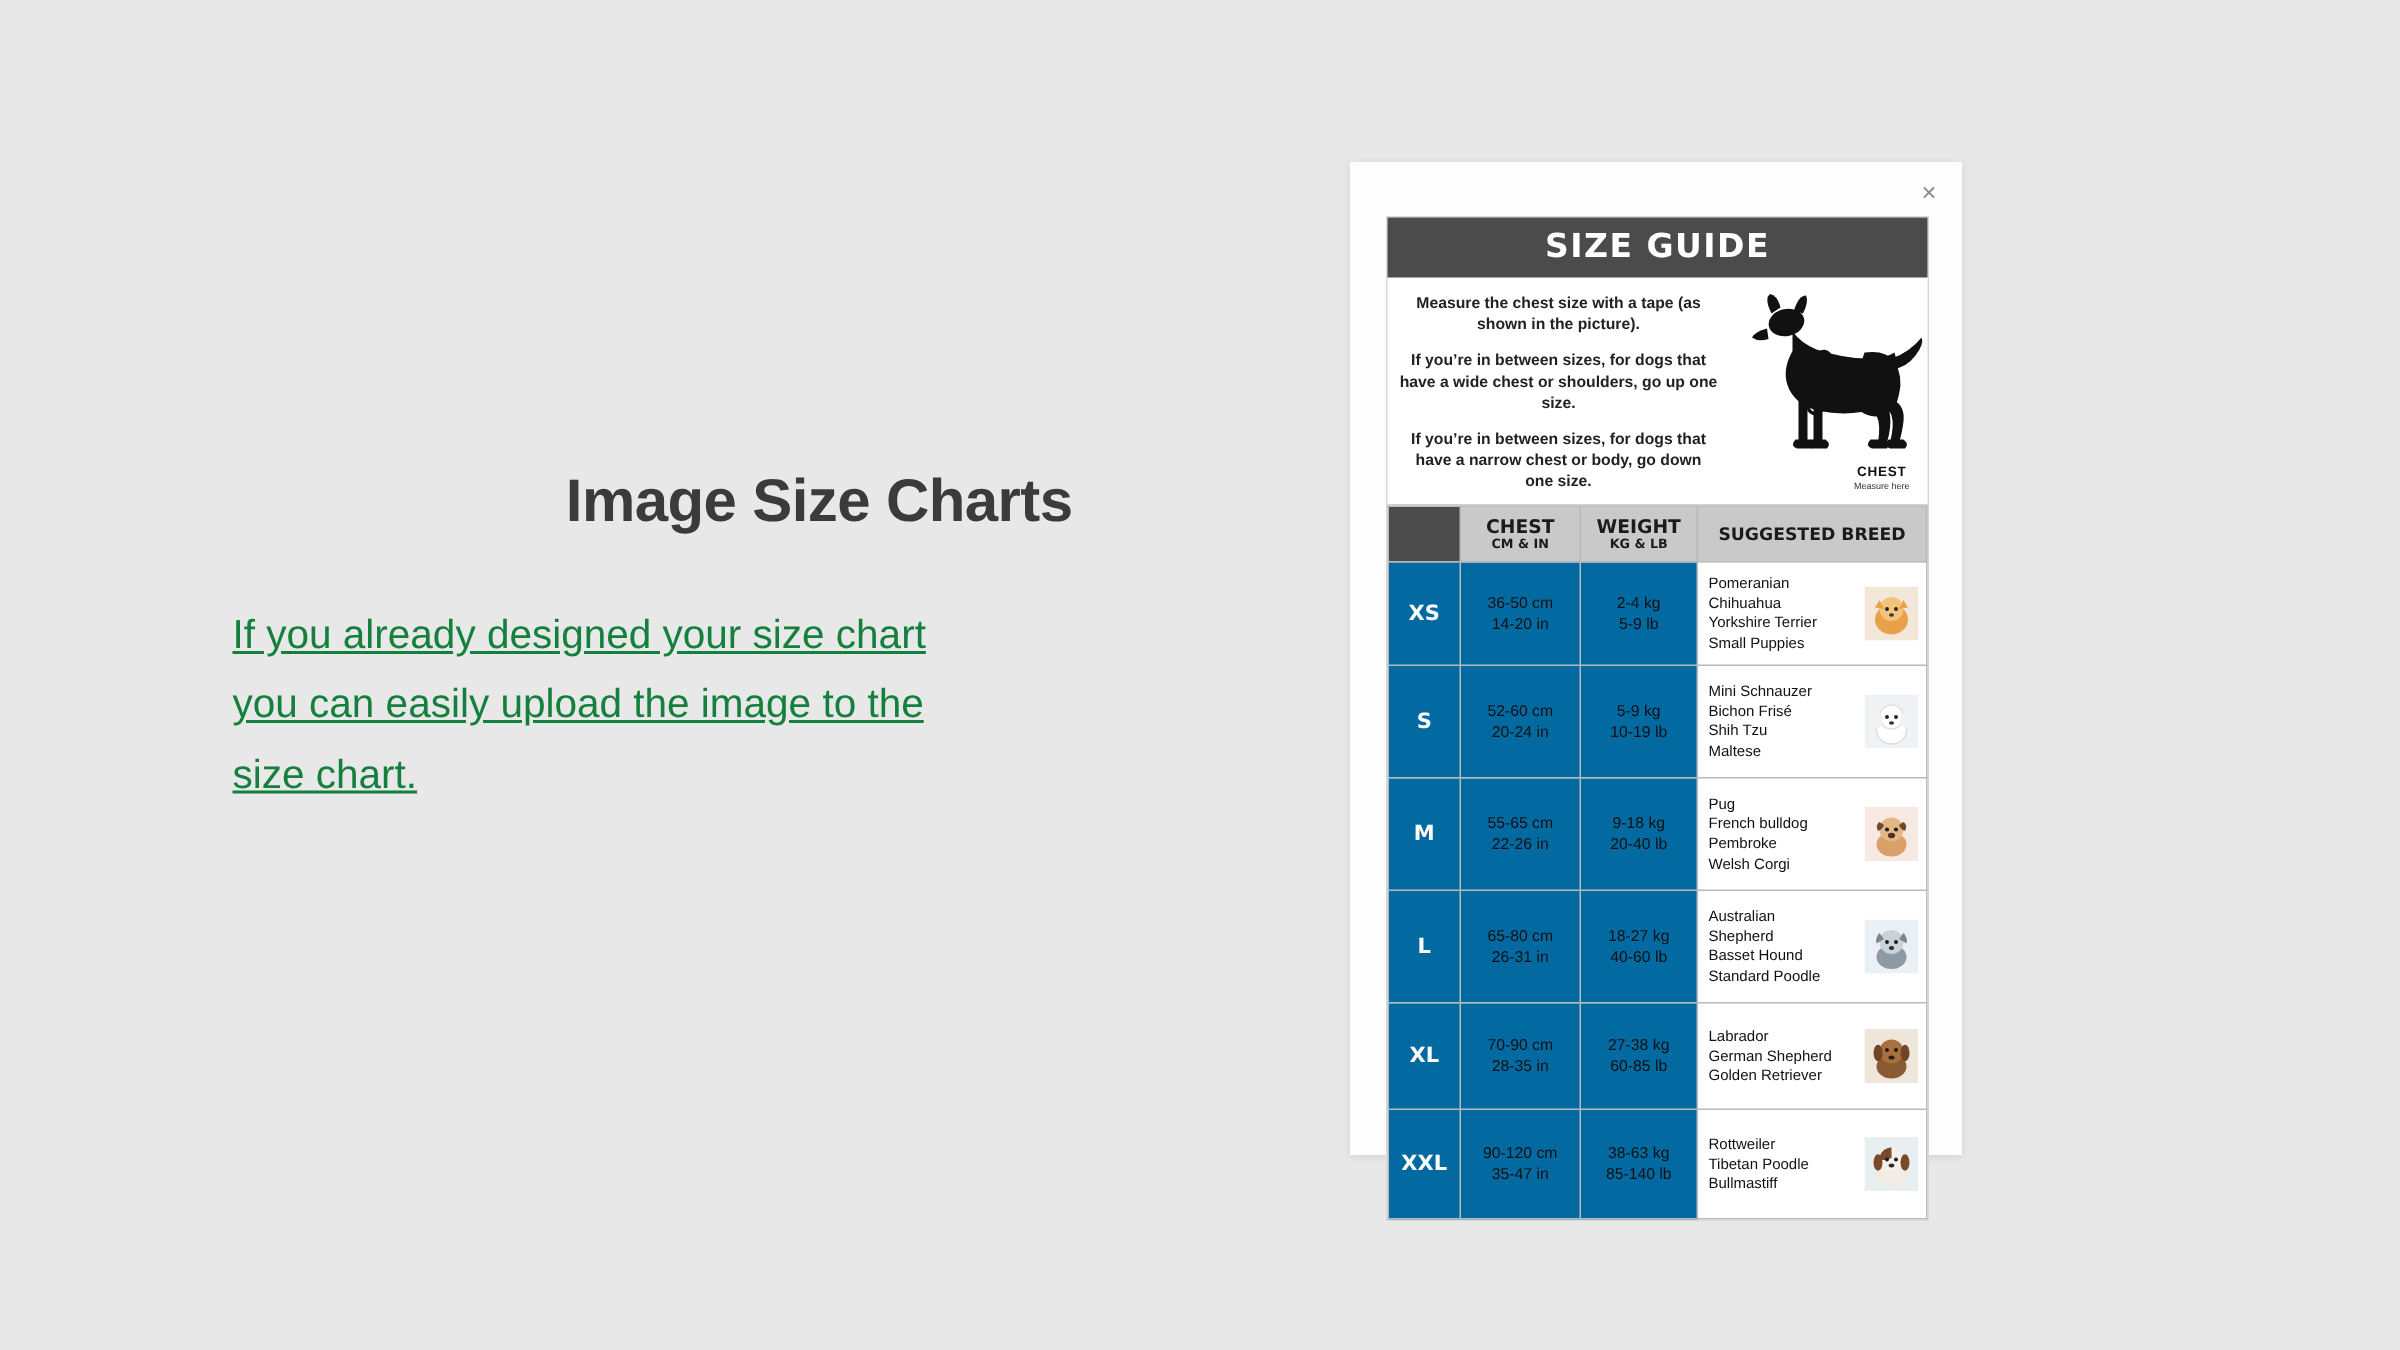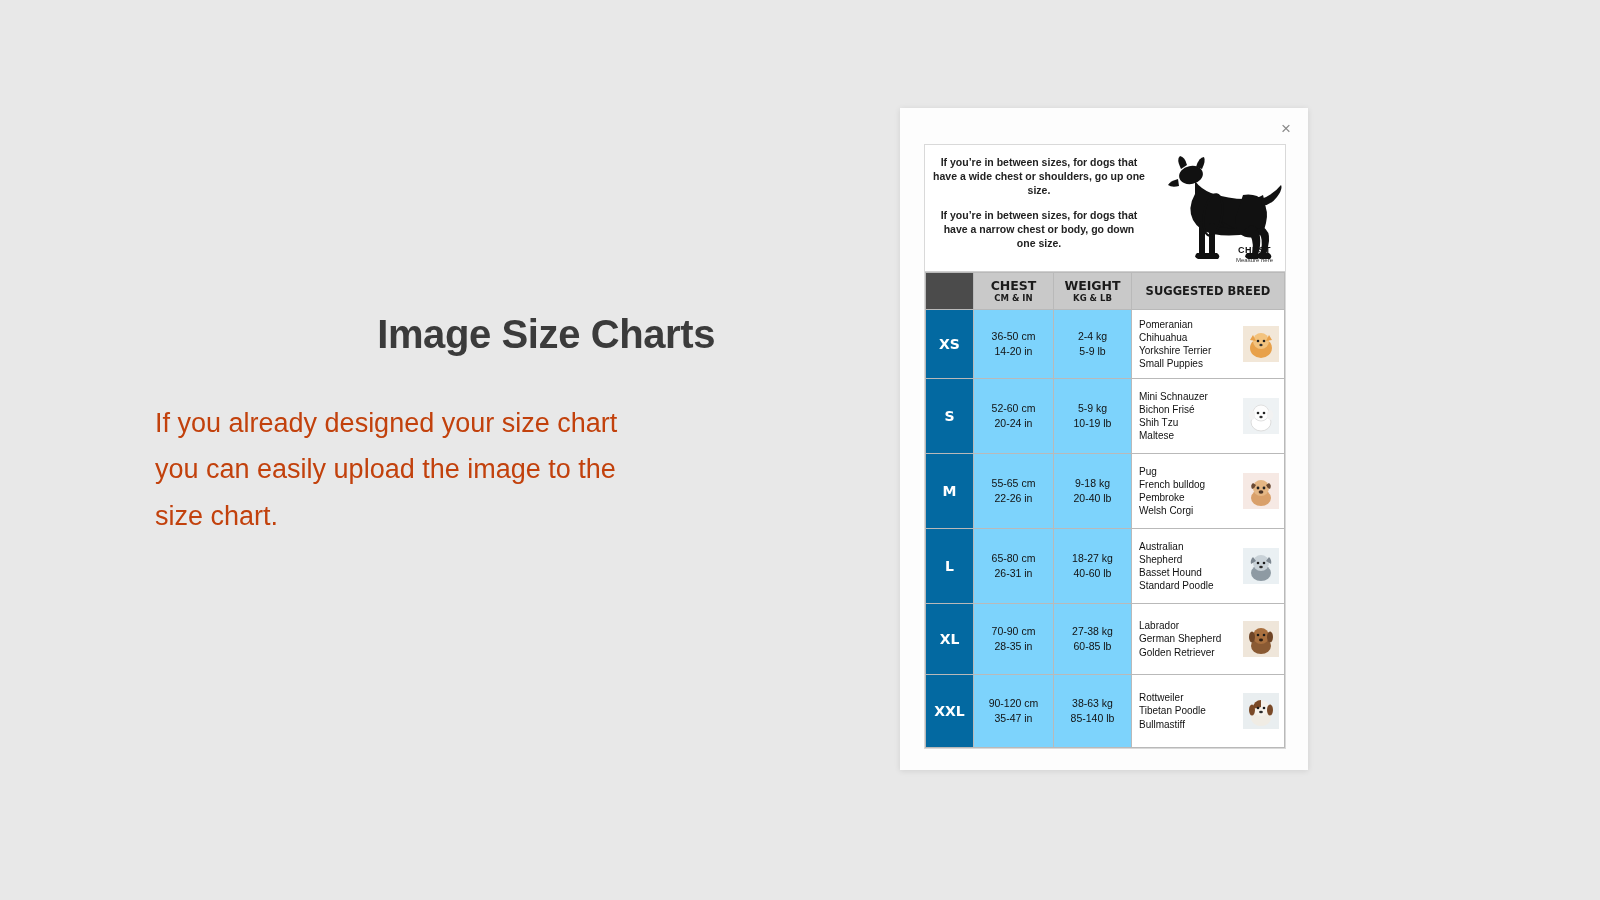--- a/index.html
+++ b/index.html
@@ -29,25 +29,26 @@
     font-size: 40px;
     font-weight: bold;
     color: #3b3b3b;
     letter-spacing: -0.4px;
     margin: 0 0 44px 0;
     line-height: 1.1;
     text-align: right;
   }
   .promo-body {
     font-size: 27px;
-    color: #c2410c;
+    color: #15803d;
     line-height: 1.72;
     margin: 0;
     max-width: 500px;
     font-weight: 400;
+    text-decoration: underline;
   }
 
   
   .modal {
     position: absolute;
     left: 900px;
     top: 108px;
     width: 408px;
     height: 662px;
     background: #fdfdfd;
@@ -156,21 +157,21 @@
     font-weight: bold;
     width: 48px;
     font-family: "DejaVu Sans", sans-serif;
   }
   td.meas {
     text-align: center;
     font-size: 10.5px;
     color: #111;
     line-height: 1.4;
     padding: 6px 2px;
-    background: #7dd3fc;
+    background: #0369a1;
   }
   td.breed {
     font-size: 10px;
     color: #111;
     line-height: 1.32;
     padding: 5px 4px 5px 7px;
     background: #fff;
   }
   .breed-wrap { display: flex; align-items: center; justify-content: space-between; gap: 4px;}
   .breed-names { flex: 1 1 auto; }
@@ -192,23 +193,25 @@
   <div class="promo">
     <h1 class="promo-title">Image Size Charts</h1>
     <p class="promo-body">If you already designed your size chart you can easily upload the image to the size chart.</p>
   </div>
 
   <div class="modal">
     <button class="modal-close">×</button>
 
     <div class="guide">
 
+      <div class="guide-header">SIZE GUIDE</div>
 
       <div class="guide-top">
         <div class="guide-instructions">
+          <p>Measure the chest size with a tape (as shown in the picture).</p>
           <p>If you’re in between sizes, for dogs that have a wide chest or shoulders, go up one size.</p>
           <p>If you’re in between sizes, for dogs that have a narrow chest or body, go down one size.</p>
         </div>
         <div class="guide-illus">
           <svg class="dog-svg" width="140" height="112" viewBox="0 0 140 112">
             <g fill="#111111">
 
               <ellipse cx="40" cy="20" rx="12" ry="9" transform="rotate(-12 40 20)"></ellipse>
               <path d="M30 14 q-5 -10 -1 -13 q5 1 7 9 z"></path>
               <path d="M45 12 q3 -10 8 -10 q2 4 -2 12 z"></path>

